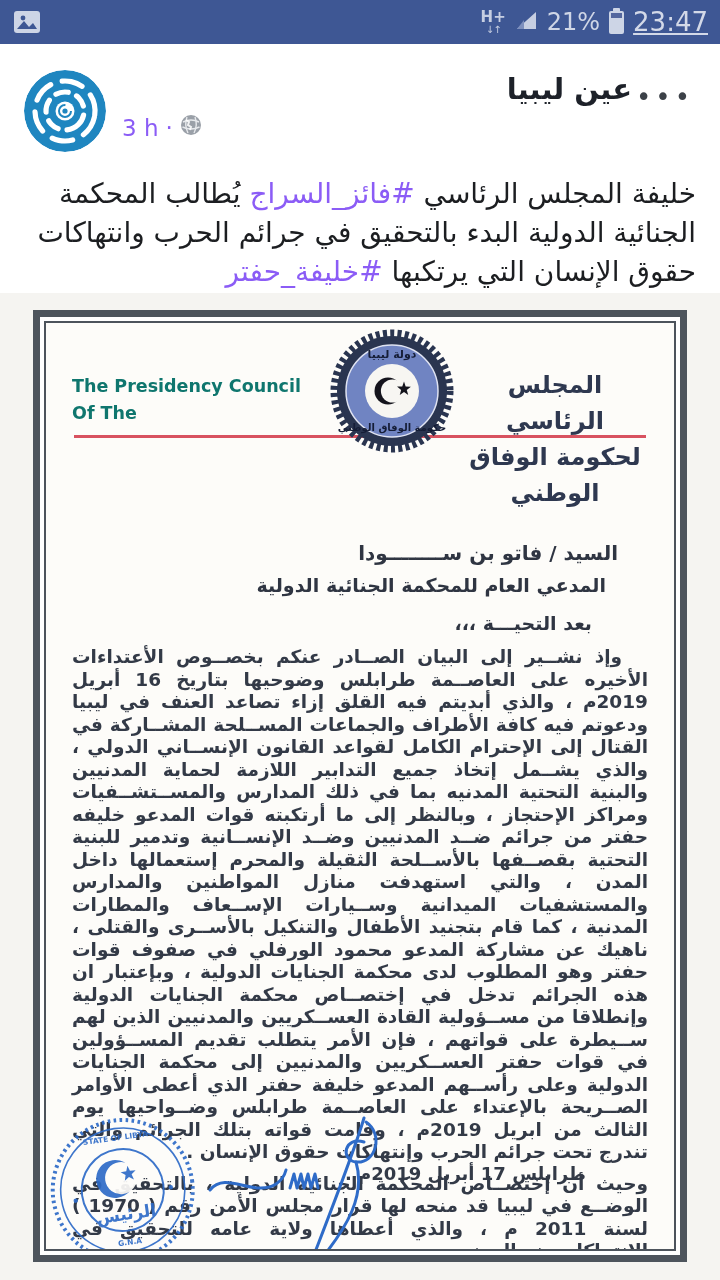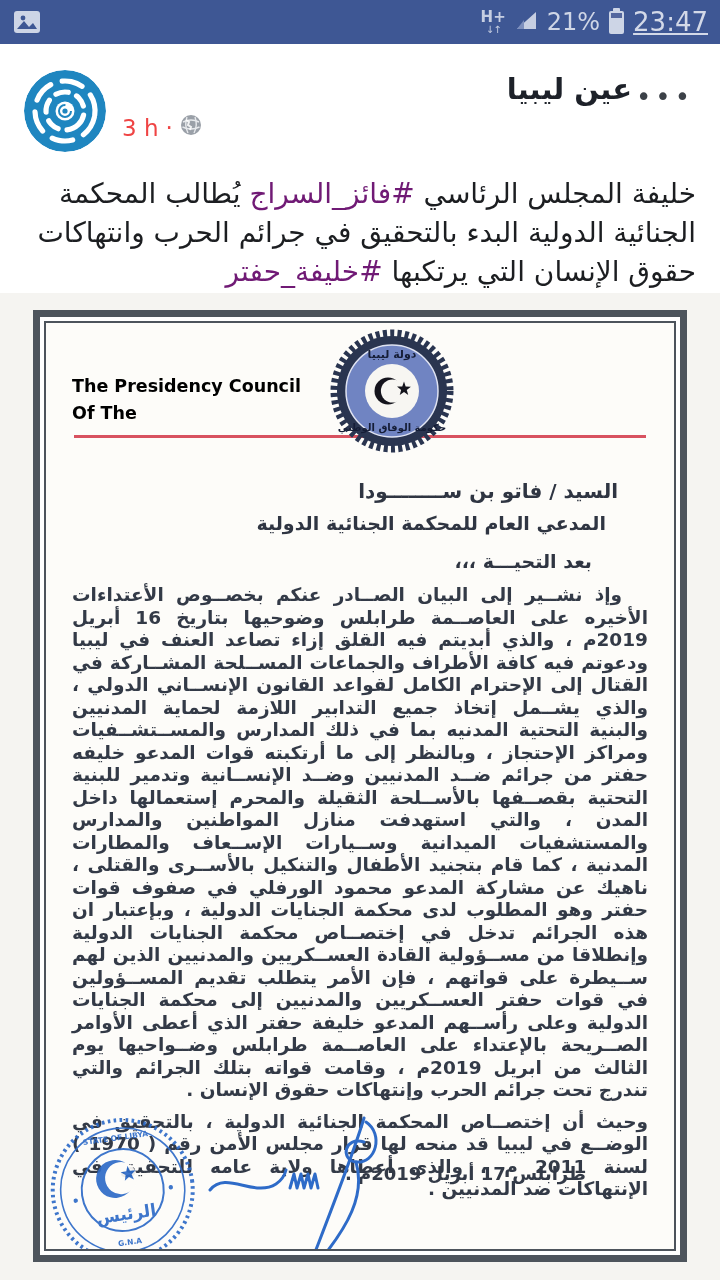--- a/index.html
+++ b/index.html
@@ -22,46 +22,46 @@
   .battery-pct{font-size:24px;color:#cfd6e6;}
   .clock{font-size:26px;color:#d3d9e8;text-decoration:underline;}
   .battery-shell{position:relative;width:15px;height:23px;background:#cdd5e6;border-radius:2px;}
   .battery-shell::before{content:"";position:absolute;top:-3px;left:4px;width:7px;height:3px;background:#cdd5e6;border-radius:1px 1px 0 0;}
   .battery-level{position:absolute;top:2px;left:2px;right:2px;height:5px;background:#54679e;}
   
   .post-header{display:flex;padding:26px 22px 8px 24px;align-items:flex-start;}
   .avatar{width:82px;height:82px;border-radius:50%;overflow:hidden;flex:0 0 auto;}
   .post-head-text{margin-right:0;margin-left:auto;flex:1;padding:2px 0 0 0;margin-inline-start:16px;}
   .page-name{font-size:29px;font-weight:bold;color:#1d2129;direction:rtl;text-align:right;}
-  .post-meta{display:flex;align-items:flex-end;gap:7px;margin-top:8px;color:#ef4444;font-size:23px;}
+  .post-meta{display:flex;align-items:flex-end;gap:7px;margin-top:8px;color:#8b5cf6;font-size:23px;}
   .menu-dots{font-size:26px;letter-spacing:4px;color:#3c4148;padding:14px 4px;line-height:1;}
   
   .post-text{
     direction:rtl;text-align:right;padding:14px 24px 6px 24px;
     font-size:28px;line-height:39px;color:#1c1e21;
   }
-  .post-text .hashtag{color:#701a75;text-align:right;}
+  .post-text .hashtag{color:#8b5cf6;text-align:right;}
   
   .photo{position:absolute;top:293px;left:0;width:720px;height:987px;background:#f5f4f1;}
   .doc{
     position:absolute;left:33px;top:17px;width:654px;height:952px;
     box-sizing:border-box;border:7px solid #4d545c;background:#ffffff;padding:4px;
   }
   .doc-inner{
     box-sizing:border-box;border:2px solid #4d545c;height:100%;
     background:#fdfcf9;position:relative;overflow:hidden;padding:20px 26px 0 26px;
   }
   
   .letterhead{position:relative;display:flex;direction:ltr;align-items:flex-start;min-height:118px;}
-  .lh-english{width:250px;padding-top:30px;font-weight:bold;font-size:17.5px;line-height:1.55;color:#000000;}
+  .lh-english{width:250px;padding-top:30px;font-weight:bold;font-size:17.5px;line-height:1.55;color:#0f766e;}
   .lh-seal{flex:0 0 auto;margin:-14px 8px 0 8px;position:relative;z-index:2;}
   .lh-arabic{flex:1;padding-top:24px;text-align:center;direction:rtl;font-weight:bold;font-size:24px;line-height:1.5;color:#2e3850;}
   .red-line{position:absolute;left:2px;right:2px;top:92px;height:3px;background:#d85260;z-index:1;}
   
-  .addressee{direction:rtl;margin-top:18px;padding-right:30px;color:#2f3542;font-weight:bold;}
+  .addressee{direction:rtl;margin-top:30px;padding-right:30px;color:#2f3542;font-weight:bold;}
   .addr-1{font-size:20px;}
   .addr-2{font-size:19px;margin-top:9px;margin-right:12px;}
   .salutation{font-size:19px;margin-top:16px;margin-right:26px;}
   
   .letter-body{direction:rtl;margin-top:12px;color:#333a47;font-weight:bold;}
   .letter-body p{margin:0 0 9px 0;font-size:18.5px;line-height:22.5px;text-align:justify;}
   .letter-body p.first{text-indent:26px;}
   .date-line{position:absolute;top:840px;right:88px;direction:rtl;font-size:18px;font-weight:bold;color:#333a47;}
   .stamp{position:absolute;left:2px;top:792px;transform:rotate(-8deg);opacity:.92;}
   .signature{position:absolute;left:150px;top:785px;}
@@ -149,20 +149,24 @@
             <circle r="27" fill="#f7f6f2"></circle>
             <g>
               <circle cx="-4" cy="0" r="13.5" fill="#14141c"></circle>
               <circle cx="0.5" cy="0" r="11.6" fill="#f7f6f2"></circle>
               <path d="M8 0 l3.4 2.3 l-1.2 -4 l3.3 -2.6 l-4.2 -0.1 l-1.3 -4 l-1.4 4 l-4.2 0 l3.3 2.7 l-1.1 4 z" fill="#14141c" transform="translate(2,1) scale(1.25)"></path>
             </g>
             <text y="-33" text-anchor="middle" font-size="11" font-weight="bold" fill="#151d36">دولة ليبيا</text>
             <text y="40" text-anchor="middle" font-size="10" font-weight="bold" fill="#151d36">حكومة الوفاق الوطني</text>
           </svg>
         </div>
+        <div class="lh-arabic">
+          <div>المجلس الرئاسي</div>
+          <div>لحكومة الوفاق الوطني</div>
+        </div>
       </div>
 
       <div class="addressee">
         <div class="addr-1">السيد / فاتو بن ســــــــودا</div>
         <div class="addr-2">المدعي العام للمحكمة الجنائية الدولية</div>
         <div class="salutation">بعد التحيـــة ،،،</div>
       </div>
 
       <div class="letter-body">
           <p class="first">وإذ نشــير إلى البيان الصــادر عنكم بخصــوص الأعتداءات الأخيره على العاصــمة طرابلس وضوحيها بتاريخ 16 أبريل 2019م ، والذي أبديتم فيه القلق إزاء تصاعد العنف في ليبيا ودعوتم فيه كافة الأطراف والجماعات المســلحة المشــاركة في القتال إلى الإحترام الكامل لقواعد القانون الإنســاني الدولي ، والذي يشــمل إتخاذ جميع التدابير اللازمة لحماية المدنيين والبنية التحتية المدنيه بما في ذلك المدارس والمســتشــفيات ومراكز الإحتجاز ، وبالنظر إلى ما أرتكبته قوات المدعو خليفه حفتر من جرائم ضــد المدنيين وضــد الإنســانية وتدمير للبنية التحتية بقصــفها بالأســلحة الثقيلة والمحرم إستعمالها داخل المدن ، والتي استهدفت منازل المواطنين والمدارس والمستشفيات الميدانية وســيارات الإســعاف والمطارات المدنية ، كما قام بتجنيد الأطفال والتنكيل بالأســرى والقتلى ، ناهيك عن مشاركة المدعو محمود الورفلي في صفوف قوات حفتر وهو المطلوب لدى محكمة الجنايات الدولية ، وبإعتبار ان هذه الجرائم تدخل في إختصــاص محكمة الجنايات الدولية وإنطلاقا من مســؤولية القادة العســكريين والمدنيين الذين لهم ســيطرة على قواتهم ، فإن الأمر يتطلب تقديم المســؤولين في قوات حفتر العســكريين والمدنيين إلى محكمة الجنايات الدولية وعلى رأســهم المدعو خليفة حفتر الذي أعطى الأوامر الصــريحة بالإعتداء على العاصــمة طرابلس وضــواحيها يوم الثالث من ابريل 2019م ، وقامت قواته بتلك الجرائم والتي تندرج تحت جرائم الحرب وإنتهاكات حقوق الإنسان .</p>

